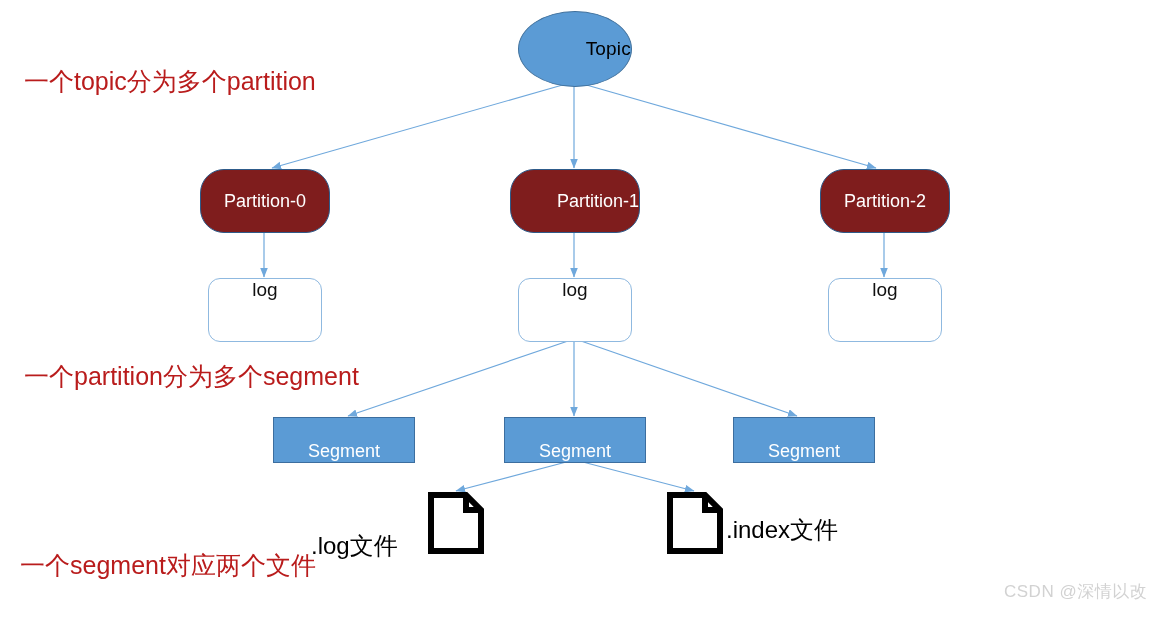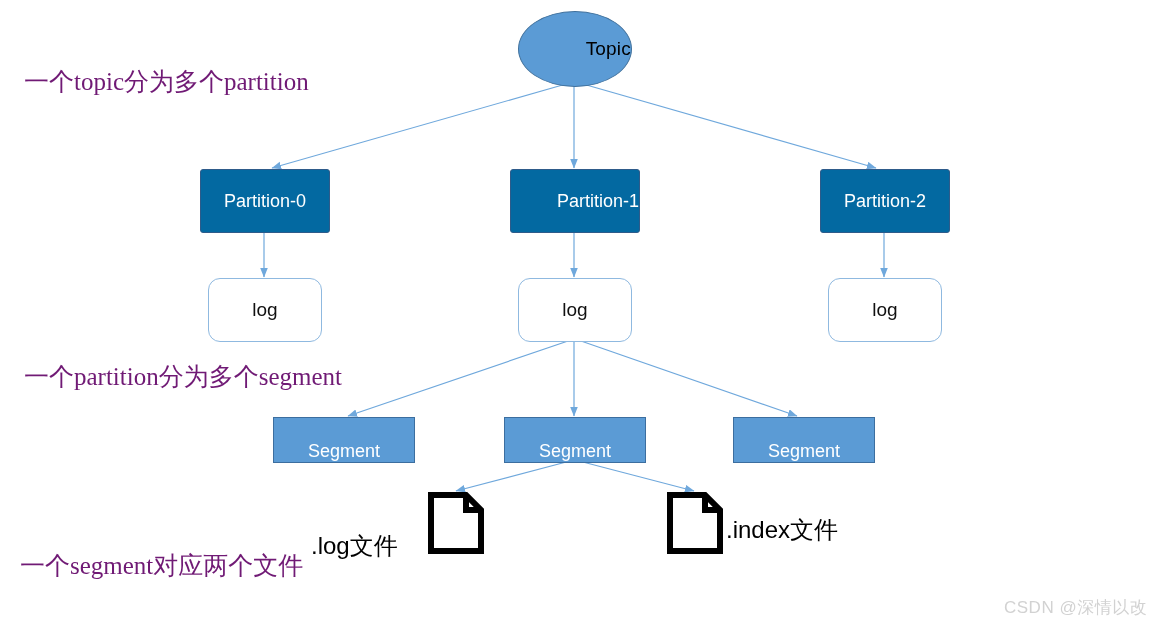--- a/index.html
+++ b/index.html
@@ -37,32 +37,31 @@
     font-size: 19px;
     letter-spacing: 0.2px;
   }
 
   
   .node-partition {
     position: absolute;
     display: flex;
     align-items: center;
     justify-content: center;
-    background: #0369a1;
+    background: #7f1d1d;
     border: 1.5px solid #2E5B8A;
-    border-radius: 3px;
+    border-radius: 24px;
     color: #ffffff;
     font-size: 18px;
   }
 
   
   .node-log {
     position: absolute;
     display: flex;
-    align-items: center;
     justify-content: center;
     background: #ffffff;
     border: 1.6px solid #8FB9E0;
     border-radius: 12px;
     color: #111111;
     font-size: 19px;
   }
 
   
   .node-segment {
@@ -73,25 +72,24 @@
     background: #5B9BD5;
     border: 1.5px solid #3C6E9F;
     border-radius: 0;
     color: #ffffff;
     font-size: 18px;
   }
 
   
   .annotation {
     position: absolute;
-    color: #701a75;
+    color: #b91c1c;
     font-size: 25px;
     white-space: nowrap;
     line-height: 1;
-    font-family: Liberation Serif, serif;
   }
 
   
   .file-icon {
     position: absolute;
   }
   .file-label {
     position: absolute;
     color: #000000;
     font-size: 24px;
@@ -201,15 +199,15 @@
   <div class="file-label" style="left:311px; top:534px;">.log文件</div>
 
   <div class="file-label" style="left:726px; top:518px;">.index文件</div>
 
   <div class="annotation" style="left:24px; top:69px;">一个topic分为多个partition</div>
 
   <div class="annotation" style="left:24px; top:364px;">一个partition分为多个segment</div>
 
   <div class="annotation" style="left:20px; top:553px;">一个segment对应两个文件</div>
 
-  <div class="watermark" style="left:1004px; top:596px;">CSDN @深情以改</div>
+  <div class="watermark" style="left:1004px; top:580px;">CSDN @深情以改</div>
 
 </div>
 
 </body></html>

